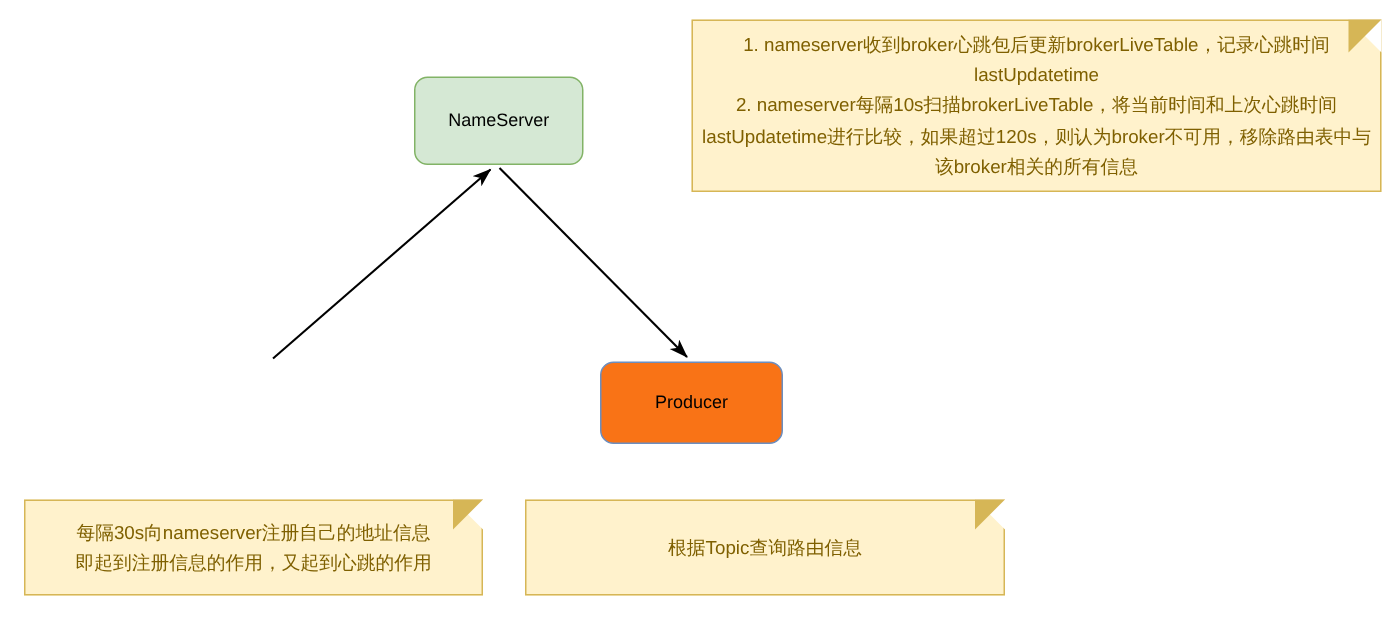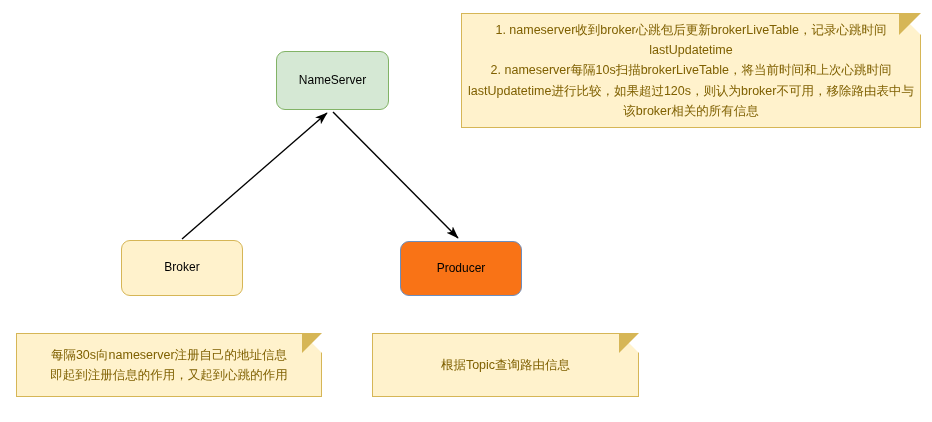--- a/index.html
+++ b/index.html
@@ -129,23 +129,23 @@
   .note-broker .fold {
     border-width: 0 20px 20px 0;
     border-color: transparent #ffffff transparent transparent;
   }
   .note-broker .fold-face {
     border-width: 20px 20px 0 0;
     border-color: #d6b656 transparent transparent transparent;
   }
 
   .note-producer {
-    left: 372px;
+    left: 350px;
     top: 333px;
-    width: 267px;
+    width: 320px;
     height: 64px;
   }
   .note-producer .fold {
     border-width: 0 20px 20px 0;
     border-color: transparent #ffffff transparent transparent;
   }
   .note-producer .fold-face {
     border-width: 20px 20px 0 0;
     border-color: #d6b656 transparent transparent transparent;
   }
@@ -171,23 +171,20 @@
       </marker>
     </defs>
     <line x1="182" y1="239" x2="327" y2="113" stroke="#000000" stroke-width="1.4" marker-end="url(#arrowhead)"></line>
     <line x1="333" y1="112" x2="458" y2="238" stroke="#000000" stroke-width="1.4" marker-end="url(#arrowhead)"></line>
   </svg>
 
   <div class="node node-nameserver">
     <span>NameServer</span>
   </div>
 
-  <div class="node node-broker">
-    <span>Broker</span>
-  </div>
 
   <div class="node node-producer">
     <span>Producer</span>
   </div>
 
   <div class="note note-main">
     <span class="note-text">1. nameserver收到broker心跳包后更新brokerLiveTable，记录心跳时间lastUpdatetime
 2. nameserver每隔10s扫描brokerLiveTable，将当前时间和上次心跳时间lastUpdatetime进行比较，如果超过120s，则认为broker不可用，移除路由表中与该broker相关的所有信息</span>
     <span class="fold"></span>
     <span class="fold-face"></span>

